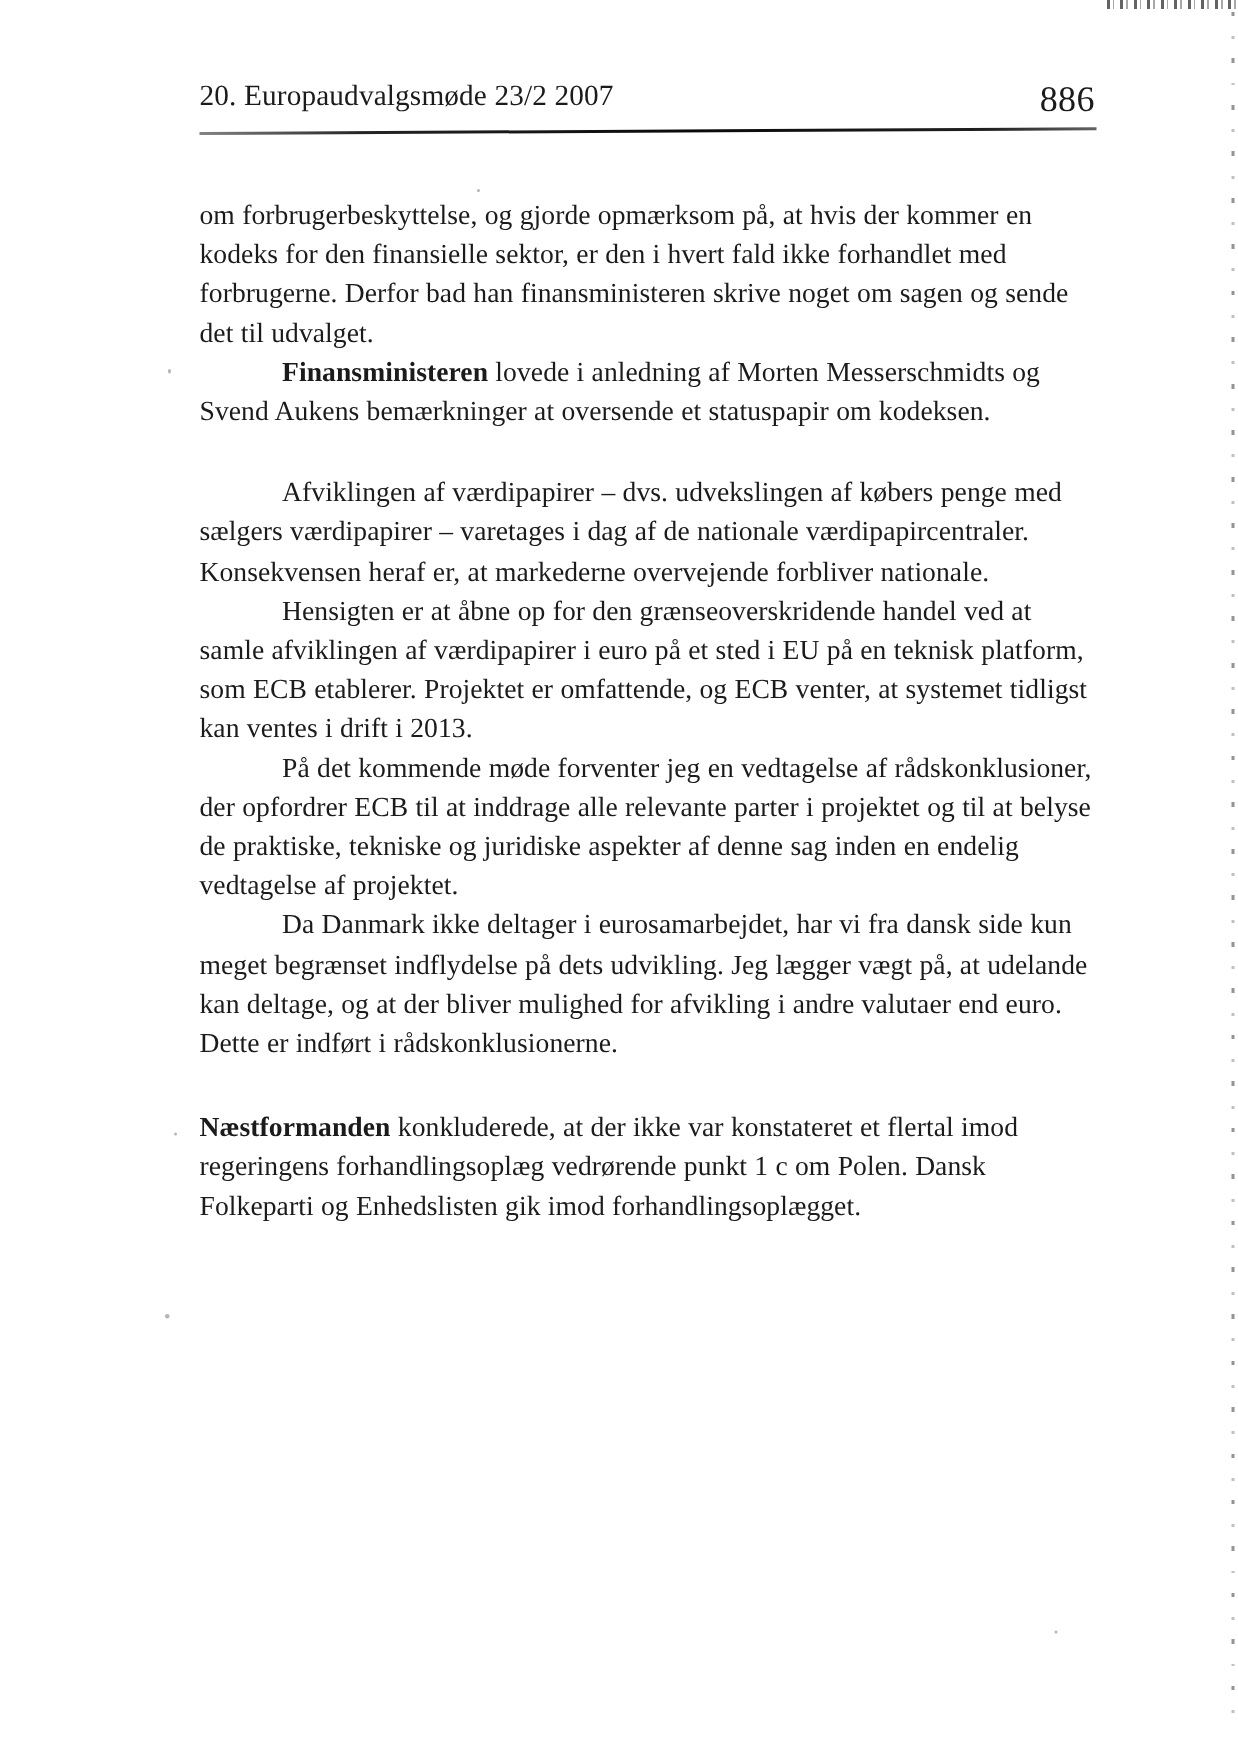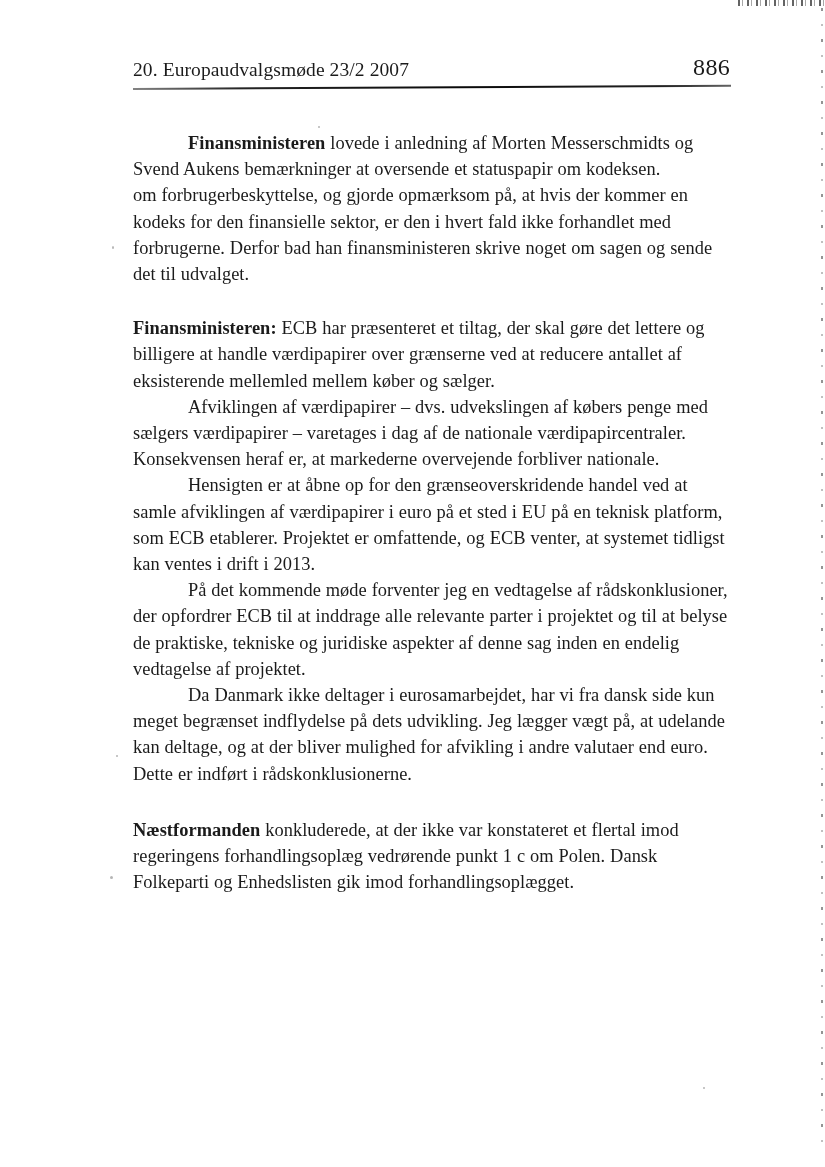--- a/index.html
+++ b/index.html
@@ -57,21 +57,21 @@
     border-radius: 50%;
   }
 
   
   .header {
     position: absolute;
     top: 54px;
     left: 133px;
     width: 597px;
     display: flex;
-    align-items: flex-end;
+    align-items: flex-start;
     justify-content: space-between;
     font-size: 19.5px;
     letter-spacing: 0.1px;
   }
   .header-title { white-space: nowrap; }
   .header-pageno {
     font-size: 24px;
     letter-spacing: 0.3px;
   }
 
@@ -156,28 +156,27 @@
   <div class="scan-fleck" style="top:1087px; left:703px; width:2px; height:2px;"></div>
 
   <div class="header">
     <span class="header-title">20. Europaudvalgsmøde 23/2 2007</span>
     <span class="header-pageno">886</span>
   </div>
   <div class="header-rule"></div>
 
   <div class="body">
 
+    <p class="para">om forbrugerbeskyttelse, og gjorde opmærksom på, at hvis der kommer en kodeks for den finansielle sektor, er den i hvert fald ikke forhandlet med forbrugerne. Derfor bad han finansministeren skrive noget om sagen og sende det til udvalget.</p>
+
     <p class="para indent"><b class="bold">Finansministeren</b><span> lovede i anledning af Morten Messerschmidts og Svend Aukens bemærkninger at oversende et statuspapir om kodeksen.</span></p>
-
-    <p class="para">om forbrugerbeskyttelse, og gjorde opmærksom på, at hvis der kommer en kodeks for den finansielle sektor, er den i hvert fald ikke forhandlet med forbrugerne. Derfor bad han finansministeren skrive noget om sagen og sende det til udvalget.</p>
 
 
     <div class="block-gap-lg"></div>
 
-    <p class="para"><b class="bold">Finansministeren:</b><span> ECB har præsenteret et tiltag, der skal gøre det lettere og billigere at handle værdipapirer over grænserne ved at reducere antallet af eksisterende mellemled mellem køber og sælger.</span></p>
 
     <p class="para indent">Afviklingen af værdipapirer – dvs. udvekslingen af købers penge med sælgers værdipapirer – varetages i dag af de nationale værdipapircentraler. Konsekvensen heraf er, at markederne overvejende forbliver nationale.</p>
 
     <p class="para indent">Hensigten er at åbne op for den grænseoverskridende handel ved at samle afviklingen af værdipapirer i euro på et sted i EU på en teknisk platform, som ECB etablerer. Projektet er omfattende, og ECB venter, at systemet tidligst kan ventes i drift i 2013.</p>
 
     <p class="para indent">På det kommende møde forventer jeg en vedtagelse af rådskonklusioner, der opfordrer ECB til at inddrage alle relevante parter i projektet og til at belyse de praktiske, tekniske og juridiske aspekter af denne sag inden en endelig vedtagelse af projektet.</p>
 
     <p class="para indent">Da Danmark ikke deltager i eurosamarbejdet, har vi fra dansk side kun meget begrænset indflydelse på dets udvikling. Jeg lægger vægt på, at udelande kan deltage, og at der bliver mulighed for afvikling i andre valutaer end euro. Dette er indført i rådskonklusionerne.</p>
 
 

